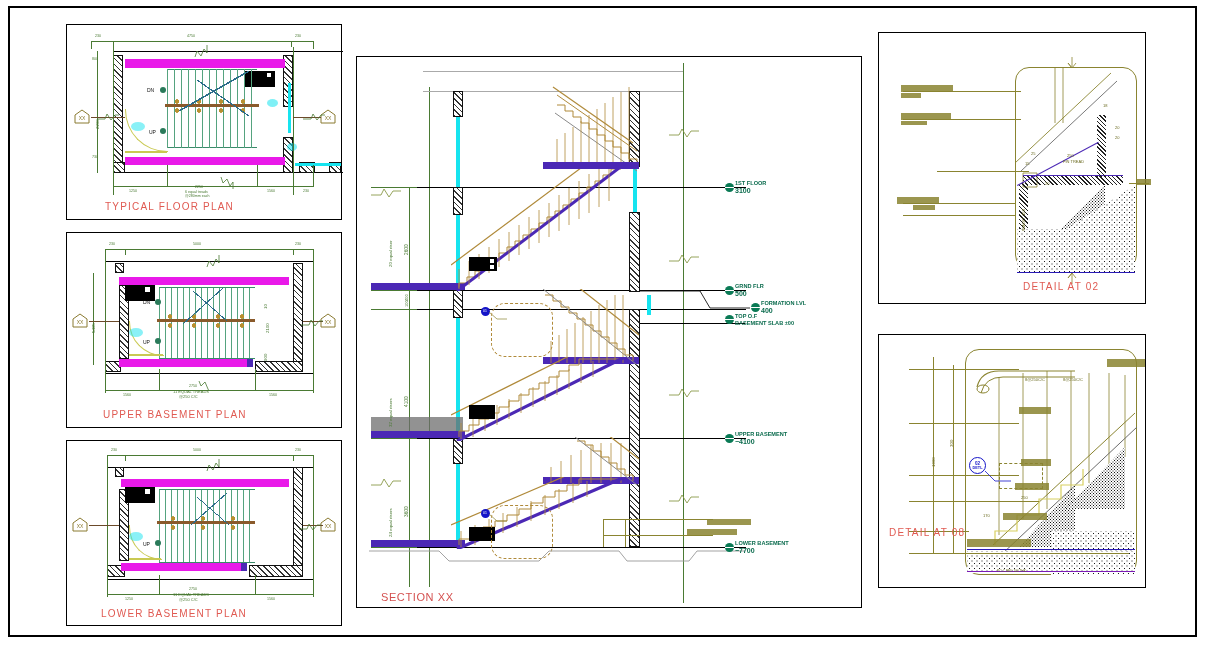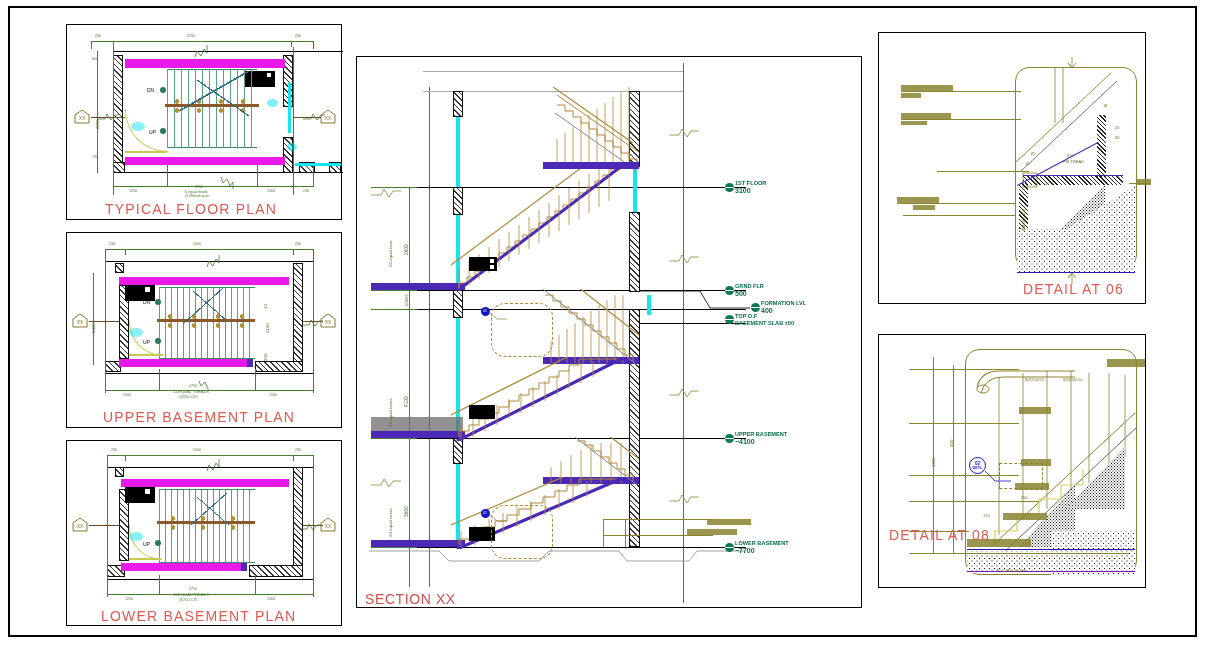--- a/index.html
+++ b/index.html
@@ -3,21 +3,21 @@
 <meta charset="utf-8">
 <style>
   html,body{margin:0;padding:0;background:#ffffff;}
   body{width:1207px;height:645px;font-family:"Liberation Sans",sans-serif;overflow:hidden;}
   .sheet{position:absolute;left:0;top:0;width:1207px;height:645px;background:#fff;}
   .sheet-border{position:absolute;left:8px;top:6px;width:1189px;height:631px;border:2px solid #000;box-sizing:border-box;}
   .panel{position:absolute;border:1.5px solid #000;background:#fff;box-sizing:border-box;}
   .lbl{position:absolute;white-space:nowrap;}
   .dk{color:#111;}
   .title-main{position:absolute;left:470px;top:609px;font-size:26px;letter-spacing:.5px;color:#9c9550;font-family:"Liberation Sans",sans-serif;}
-  .plan-title{font-size:14px;letter-spacing:1.2px;color:#e05a52;}
+  .plan-title{font-size:10px;letter-spacing:1.2px;color:#e05a52;}
   .vline{position:absolute;background:#4a7a33;width:1px;}
   .hline{position:absolute;background:#4a7a33;height:1px;}
   .blk{position:absolute;background:#000;}
   .mag{position:absolute;background:#e919e9;}
   .cyan{position:absolute;background:#16e4ef;}
   .purple{position:absolute;background:#4b28b5;}
   .brown{position:absolute;background:#8a5a2b;}
   .wall{position:absolute;background:#fff;border:1px solid #111;box-sizing:border-box;
         background-image:repeating-linear-gradient(45deg,#333 0 1px,transparent 1px 4px);}
   .grey{position:absolute;background:#6e6e6e;}
@@ -34,21 +34,21 @@
   .sec-mark{position:absolute;width:16px;height:16px;}
   .detailbox{position:absolute;border:1.2px solid #8a8430;border-radius:14px;box-sizing:border-box;}
   .speck{position:absolute;background:#fff;
      background-image:radial-gradient(#1a1a1a 18%,transparent 19%),radial-gradient(#1a1a1a 18%,transparent 19%);
      background-size:5px 5px;background-position:0 0,2.5px 2.5px;border:1px solid #4a3a8a;box-sizing:border-box;}
   .speckdense{position:absolute;background:#fff;
      background-image:radial-gradient(#111 30%,transparent 31%),radial-gradient(#111 30%,transparent 31%);
      background-size:3px 3px;background-position:0 0,1.5px 1.5px;border:1px solid #4a3a8a;box-sizing:border-box;}
   .callout{position:absolute;width:17px;height:17px;border-radius:50%;border:1.4px solid #1414c8;
      color:#1414c8;font-size:4.6px;text-align:center;line-height:1.1;font-weight:bold;padding-top:3px;box-sizing:border-box;background:#fff;}
-  .sectxt{position:absolute;font-size:14px;color:#d4504f;letter-spacing:.6px;}
+  .sectxt{position:absolute;font-size:11px;color:#d4504f;letter-spacing:.6px;margin-left:16px;}
 </style>
 </head>
 <body>
 
 <div class="sheet">
   <div class="sheet-border"></div>
 
   <div class="panel" style="left:66px;top:24px;width:276px;height:196px;">
 
     <div class="hline" style="left:24px;top:16px;width:222px;"></div>
@@ -704,21 +704,21 @@
     <div class="tinytxt2" style="left:166px;top:148px;">20</div>
     <div class="vtxt" style="left:142px;top:198px;color:#6b6b20;">WAIST 150</div>
 
     <svg style="position:absolute;left:186px;top:24px;" width="14" height="12">
         <polyline points="7,0 7,11 3,6 7,11 11,6" fill="none" stroke="#8a8430" stroke-width="0.8"></polyline>
       </svg>
     <svg style="position:absolute;left:186px;top:240px;" width="14" height="12">
         <polyline points="7,11 7,0 3,5 7,0 11,5" fill="none" stroke="#8a8430" stroke-width="0.8"></polyline>
       </svg>
 
-    <div class="lbl plan-title" style="left:144px;top:248px;">DETAIL AT 06</div>
+    <div class="lbl plan-title" style="left:144px;top:248px;">DETAIL AT 02</div>
   </div>
 
   <div class="panel" style="left:878px;top:334px;width:268px;height:254px;">
 
     <div class="detailbox" style="left:86px;top:14px;width:172px;height:226px;"></div>
 
     <svg style="position:absolute;left:86px;top:14px;" width="172" height="226">
       <path d="M 12,38 Q 16,22 34,22 L 110,22" fill="none" stroke="#8a8430" stroke-width="1.2"></path>
       <path d="M 16,44 Q 20,28 38,28 L 110,28" fill="none" stroke="#8a8430" stroke-width="1"></path>
       <ellipse cx="18" cy="40" rx="6" ry="4" fill="none" stroke="#8a8430" stroke-width="1"></ellipse>

